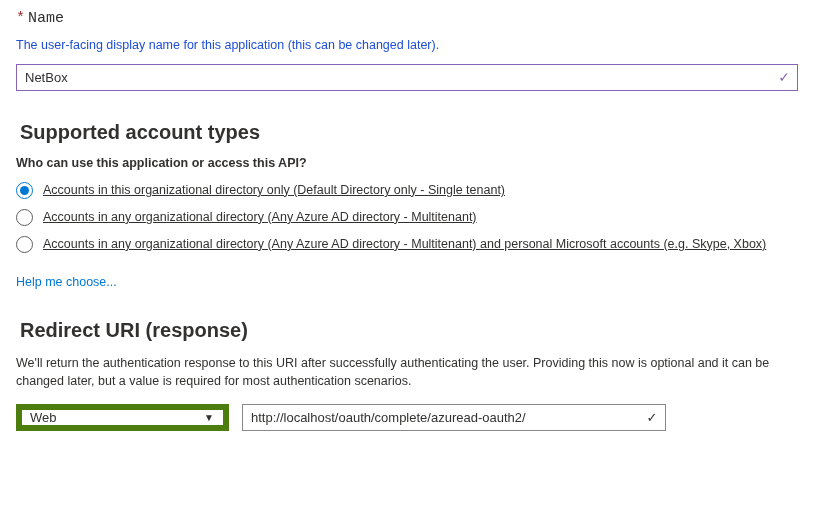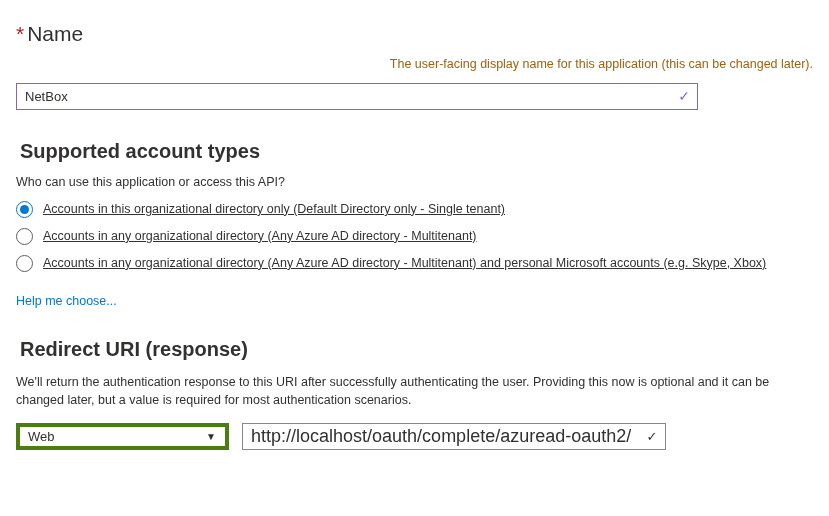--- a/index.html
+++ b/index.html
@@ -15,39 +15,39 @@
     font-size: 13px;
     color: #323130;
     overflow: hidden;
   }
   .page {
     padding: 10px 16px 0 16px;
     width: 829px;
   }
   
   .field-label {
-    font-size: 21px;
-    color: #323130;
-    margin: 12px 0 10px 0;
+    font-size: 15px;
+    color: #323130;
+    margin: 0 0 10px 0;
     font-weight: 400;
+    font-family: Liberation Mono, monospace;
   }
   .req-star {
     color: #a4262c;
     margin-right: 3px;
   }
   .help-text {
     font-size: 12.5px;
-    color: #a16207;
+    color: #1d4ed8;
     margin: 0 0 10px 0;
     line-height: 1.35;
-    text-align: right;
   }
   .textbox {
     position: relative;
-    width: 682px;
+    width: 782px;
     height: 27px;
     border: 1px solid #8a8886;
     background: #ffffff;
     display: flex;
     align-items: center;
   }
   .textbox.focused {
     border-color: #8764b8;
   }
   .textbox input {
@@ -73,20 +73,21 @@
   .section-heading {
     font-size: 20px;
     color: #323130;
     font-weight: 700;
     margin: 30px 0 12px 4px;
   }
   .sub-question {
     font-size: 12.5px;
     color: #323130;
     margin: 0 0 12px 0;
+    font-weight: bold;
   }
   
   .radio-row {
     display: flex;
     align-items: center;
     margin-bottom: 10px;
     cursor: pointer;
     text-decoration: underline;
   }
   .radio {
@@ -135,21 +136,21 @@
     max-width: 790px;
   }
   .redirect-row {
     display: flex;
     align-items: center;
     gap: 13px;
   }
   .select-box {
     width: 213px;
     height: 27px;
-    border: 4px solid #4d7c0f;
+    border: 6px solid #4d7c0f;
     background: #ffffff;
     display: flex;
     align-items: center;
     padding: 0 0 0 8px;
     cursor: pointer;
   }
   .select-value {
     flex: 1;
     font-size: 13px;
     color: #323130;
@@ -169,21 +170,21 @@
     display: flex;
     align-items: center;
   }
   .uri-box input {
     border: none;
     outline: none;
     flex: 1;
     height: 100%;
     padding: 0 8px;
     font-family: "Liberation Sans", sans-serif;
-    font-size: 18px;
+    font-size: 13px;
     color: #323130;
     background: transparent;
   }
   .uri-check {
     width: 26px;
     text-align: center;
     color: #323130;
     font-size: 13px;
     user-select: none;
   }

